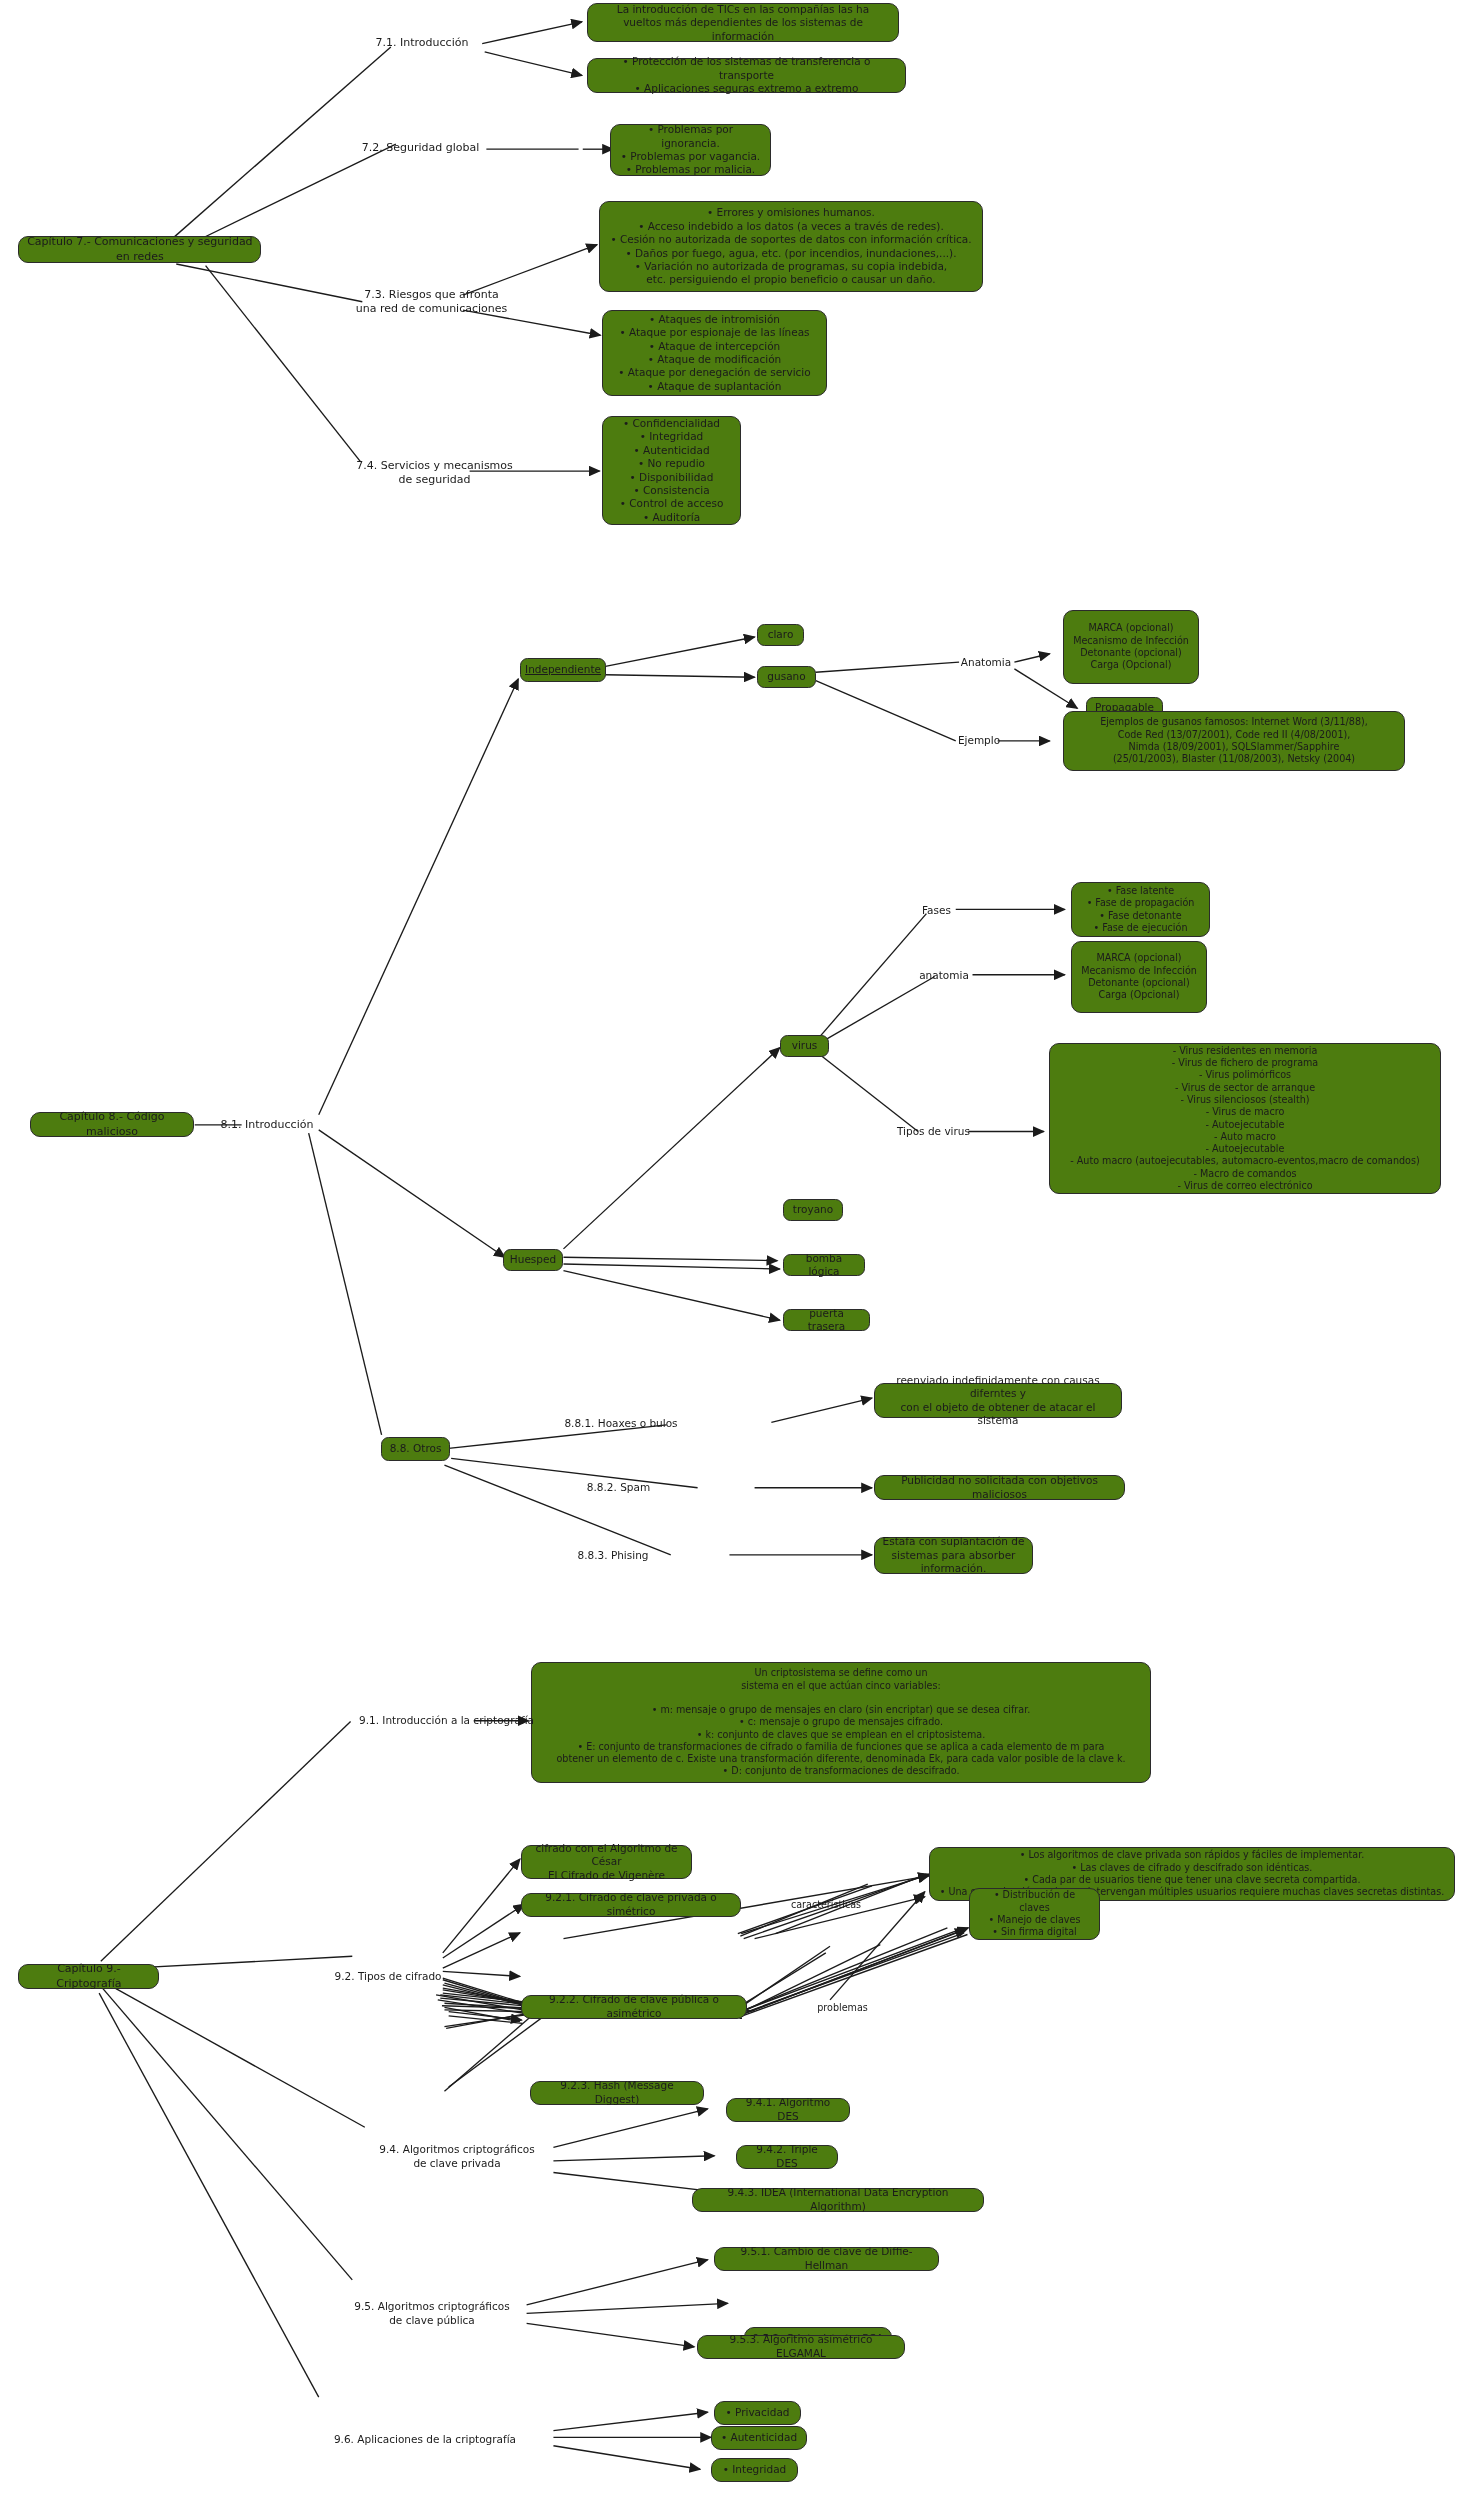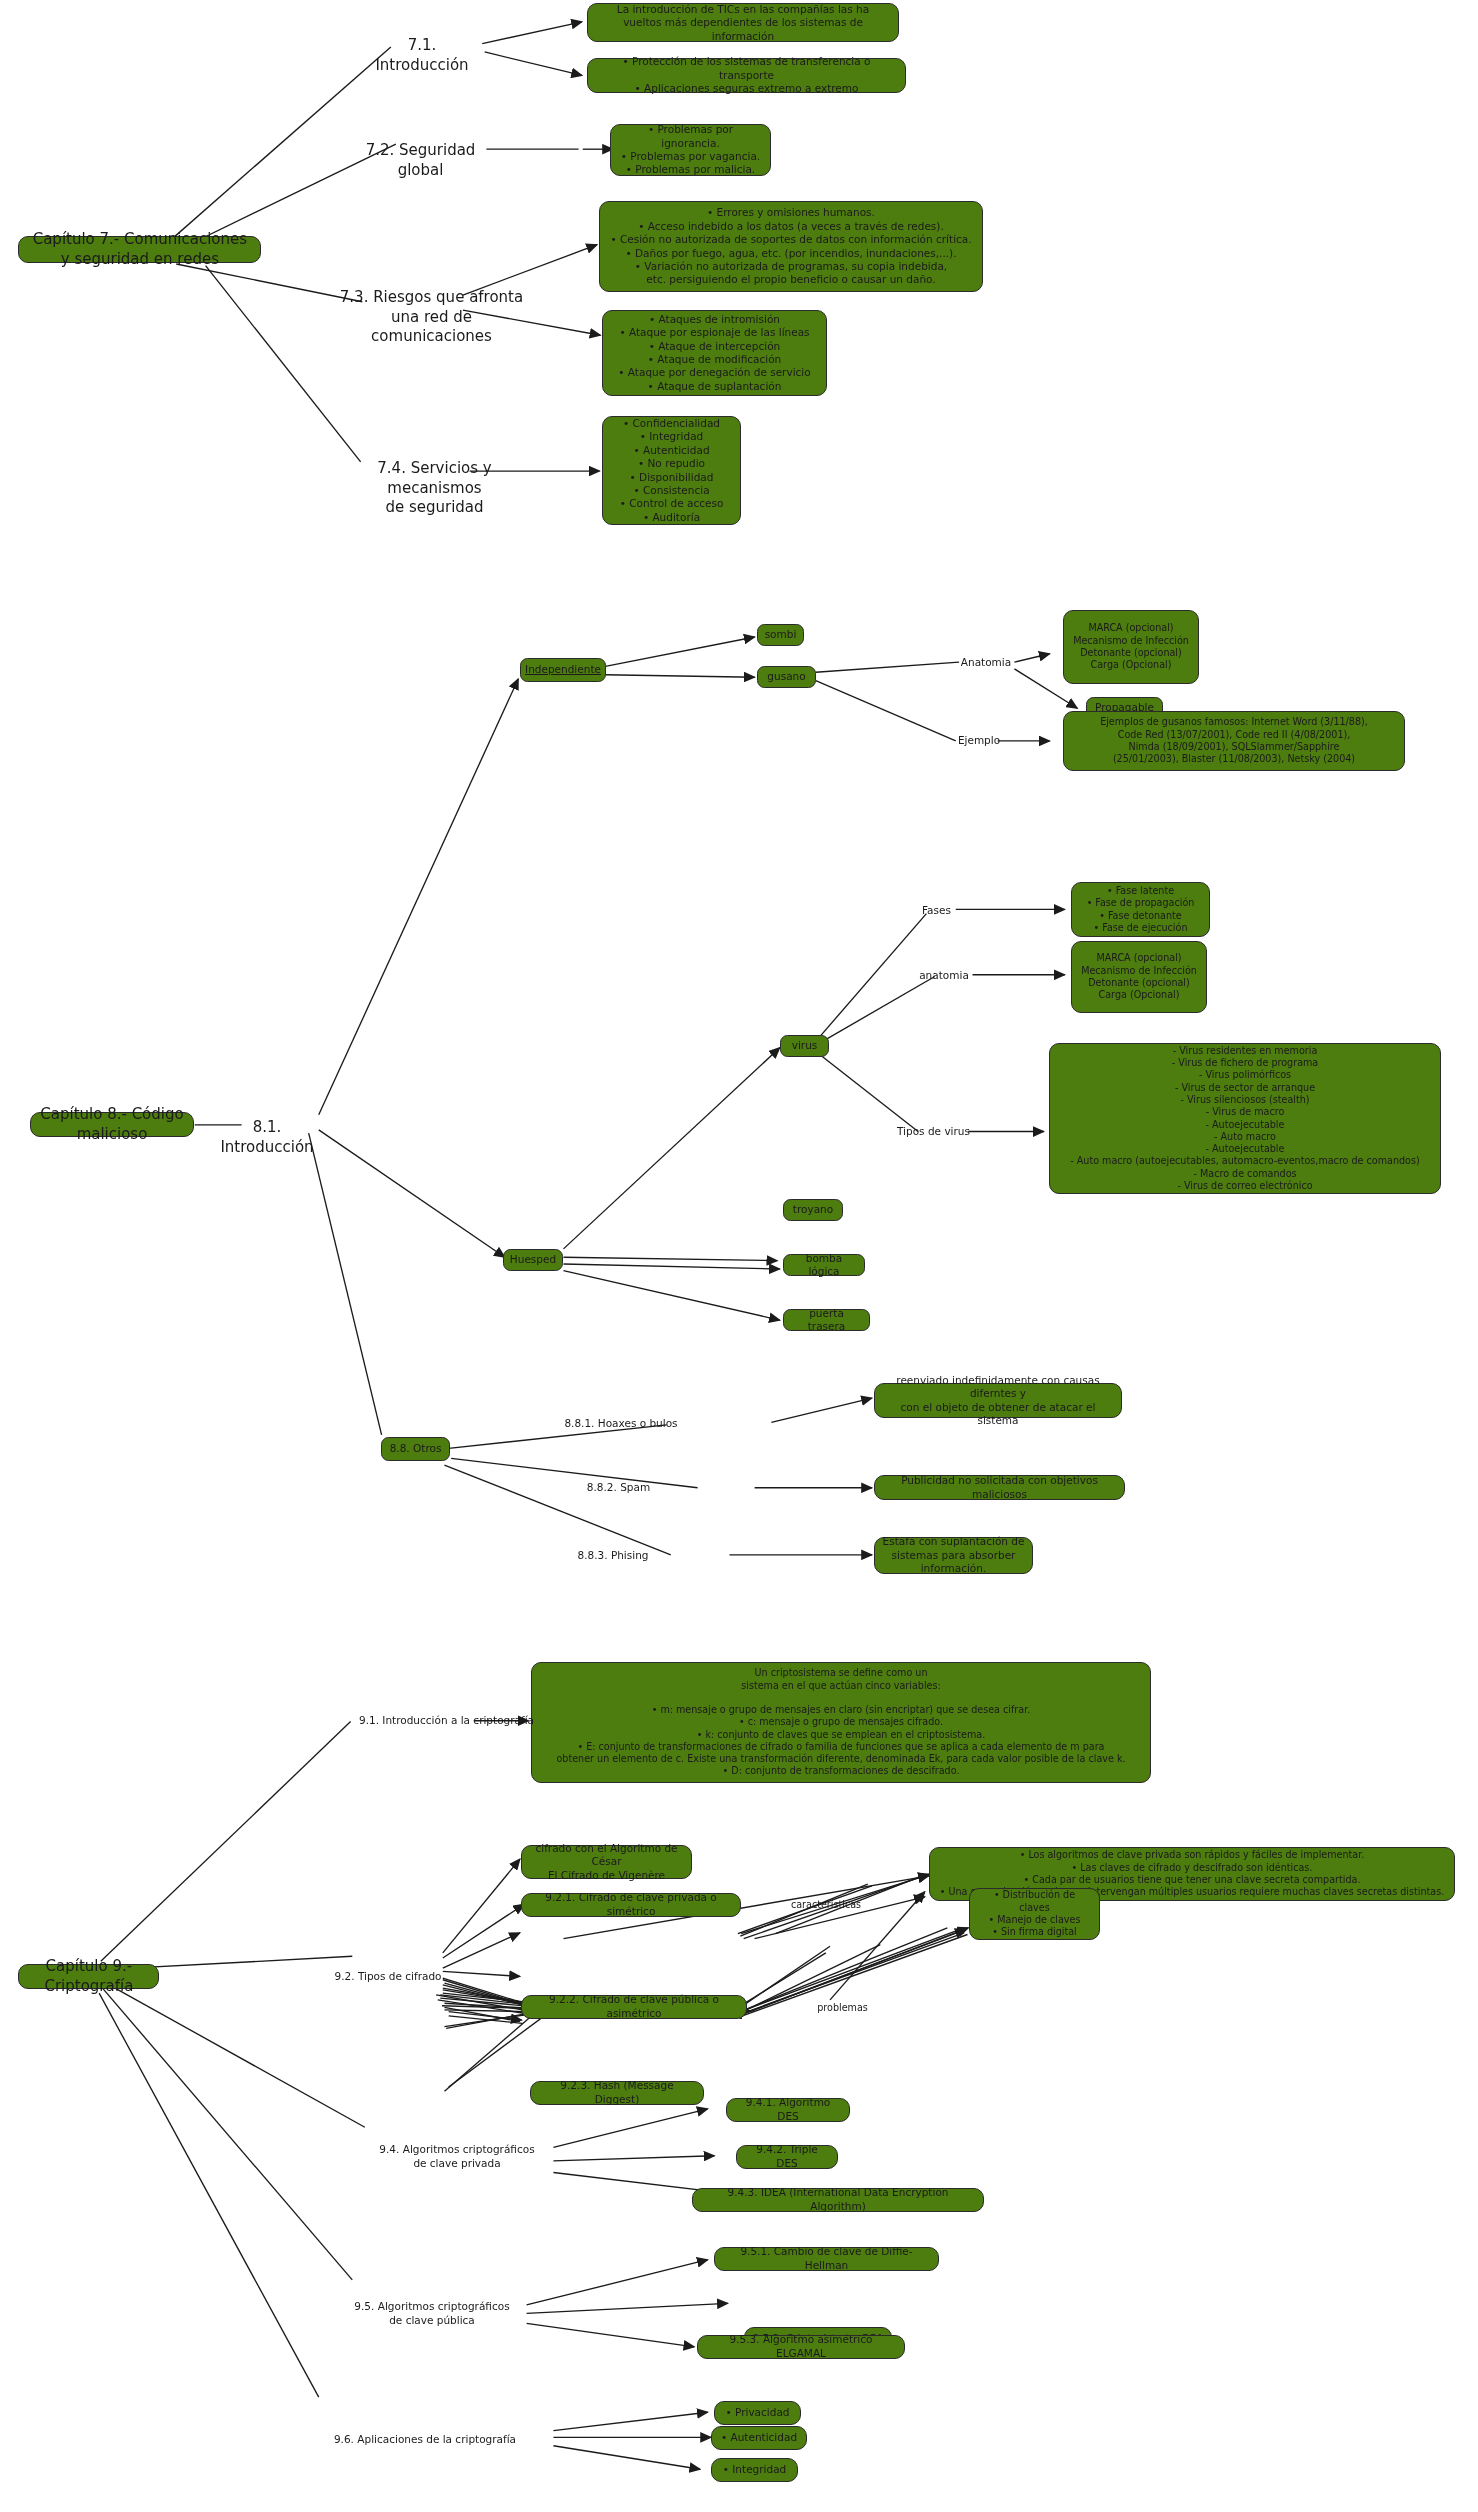--- a/index.html
+++ b/index.html
@@ -48,21 +48,21 @@
     box-sizing: border-box;
     background: transparent;
     text-align: center;
     line-height: 1.3;
     white-space: pre-line;
     color: #1b1b1b;
     z-index: 4;
   }
   .f11 { font-size: 9.6px; }
   .f12 { font-size: 10.5px; }
-  .f13 { font-size: 15px; }
+  .f13 { font-size: 11px; }
 </style>
 </head>
 <body>
 
 <div id="canvas">
 
   <svg id="wires" viewBox="0 0 1764 2997">
     <defs>
       <marker id="arrow" markerWidth="9" markerHeight="8" refX="8" refY="4" orient="auto" markerUnits="strokeWidth">
         <path d="M0,0 L9,4 L0,8 z" fill="#1b1b1b"></path>
@@ -232,21 +232,21 @@
 •    Consistencia
 •    Control de acceso
 •    Auditoría</div>
 
   <div class="node f13" style="left:30px; top:1112px; width:164px; height:25px;">Capítulo 8.- Código malicioso</div>
 
   <div class="label f13" style="left:210px; top:1118px; width:114px;">8.1. Introducción</div>
 
   <div class="node small f12" style="left:520px; top:658px; width:86px; height:23.5px;text-decoration:underline;">Independiente</div>
 
-  <div class="node small f12" style="left:757px; top:624px; width:47px; height:22px;">sombi</div>
+  <div class="node small f12" style="left:757px; top:624px; width:47px; height:22px;">claro</div>
 
   <div class="node small f12" style="left:757px; top:666px; width:59px; height:22px;">gusano</div>
 
   <div class="label f12" style="left:956px; top:656px; width:60px;">Anatomia</div>
 
   <div class="node f11" style="left:1063px; top:610px; width:136px; height:74px;">MARCA (opcional)
 Mecanismo de Infección
 Detonante (opcional)
 Carga (Opcional)</div>
 

